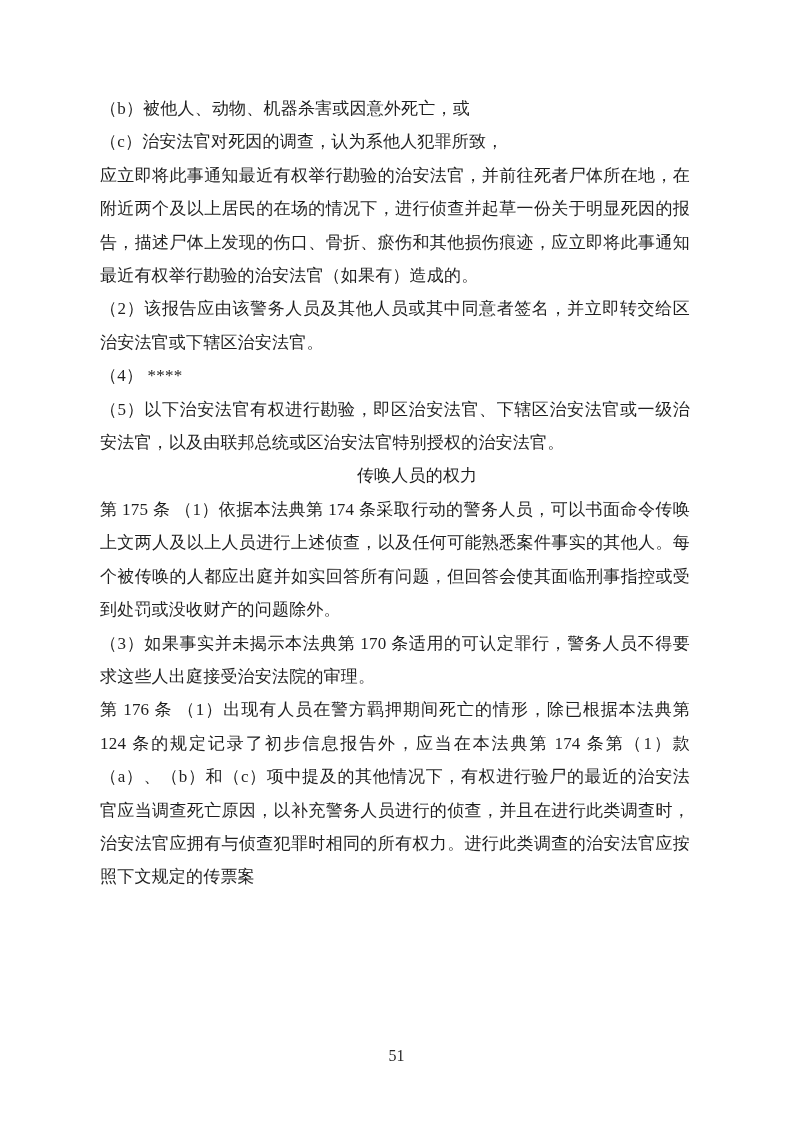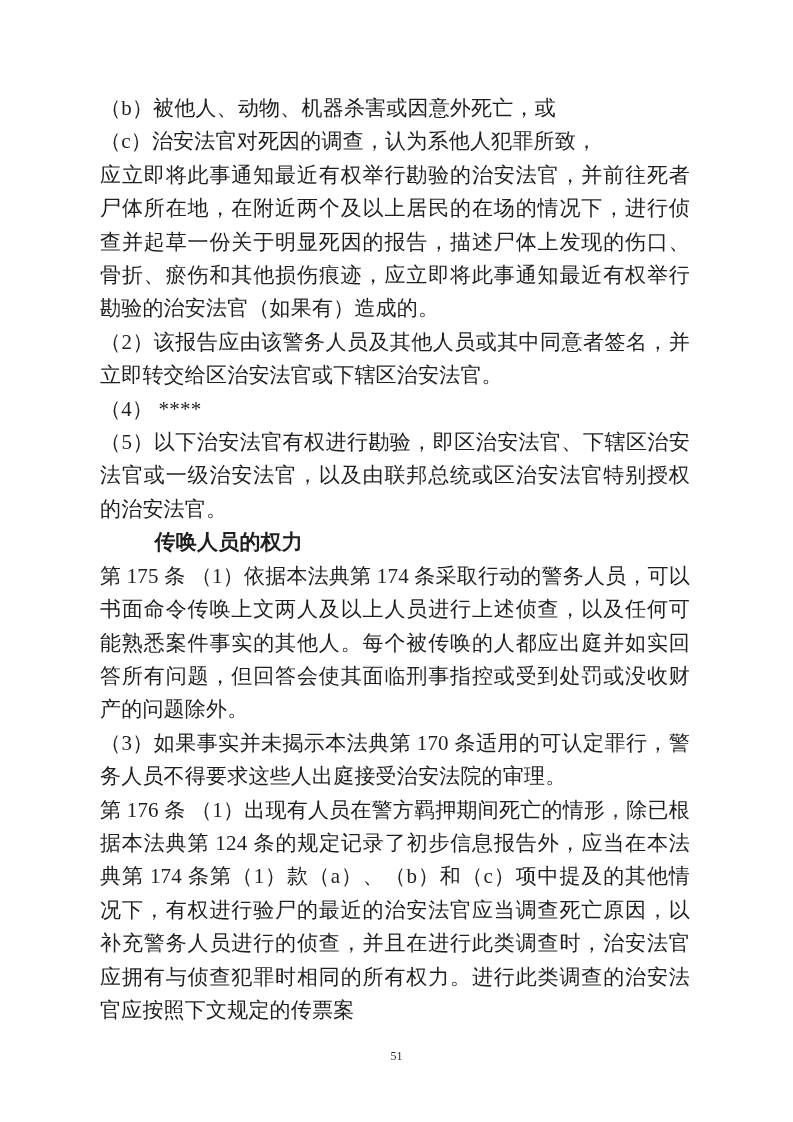--- a/index.html
+++ b/index.html
@@ -17,39 +17,39 @@
     color: #1f1f1f;
   }
   .content {
     position: absolute;
     left: 100px;
     top: 92px;
     width: 590px;
   }
   .para {
     margin: 0;
-    font-size: 21px;
+    font-size: 17px;
     line-height: 33.4px;
     text-align: justify;
     text-justify: inter-character;
     letter-spacing: 0.2px;
     color: #1f1f1f;
   }
   .para.heading {
-    font-weight: bold;
-    text-align: left;
+    font-weight: normal;
+    text-align: center;
     text-indent: 2.6em;
   }
   .page-number {
     position: absolute;
     left: 0;
     top: 1046px;
     width: 793px;
     text-align: center;
-    font-size: 12px;
+    font-size: 16px;
     line-height: 20px;
     color: #2a2a2a;
   }
 </style>
 </head>
 <body>
 
 <main class="page">
   <div class="content">
     <p class="para">（b）被他人、动物、机器杀害或因意外死亡，或</p>

